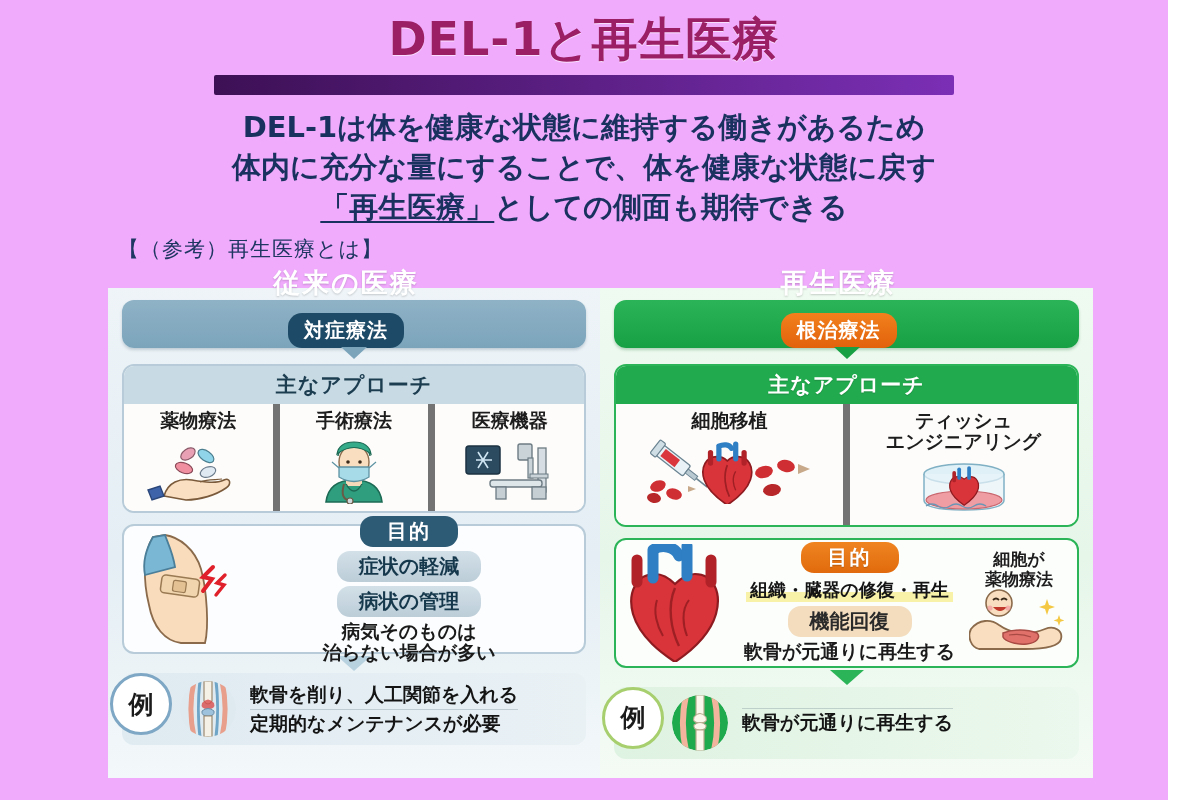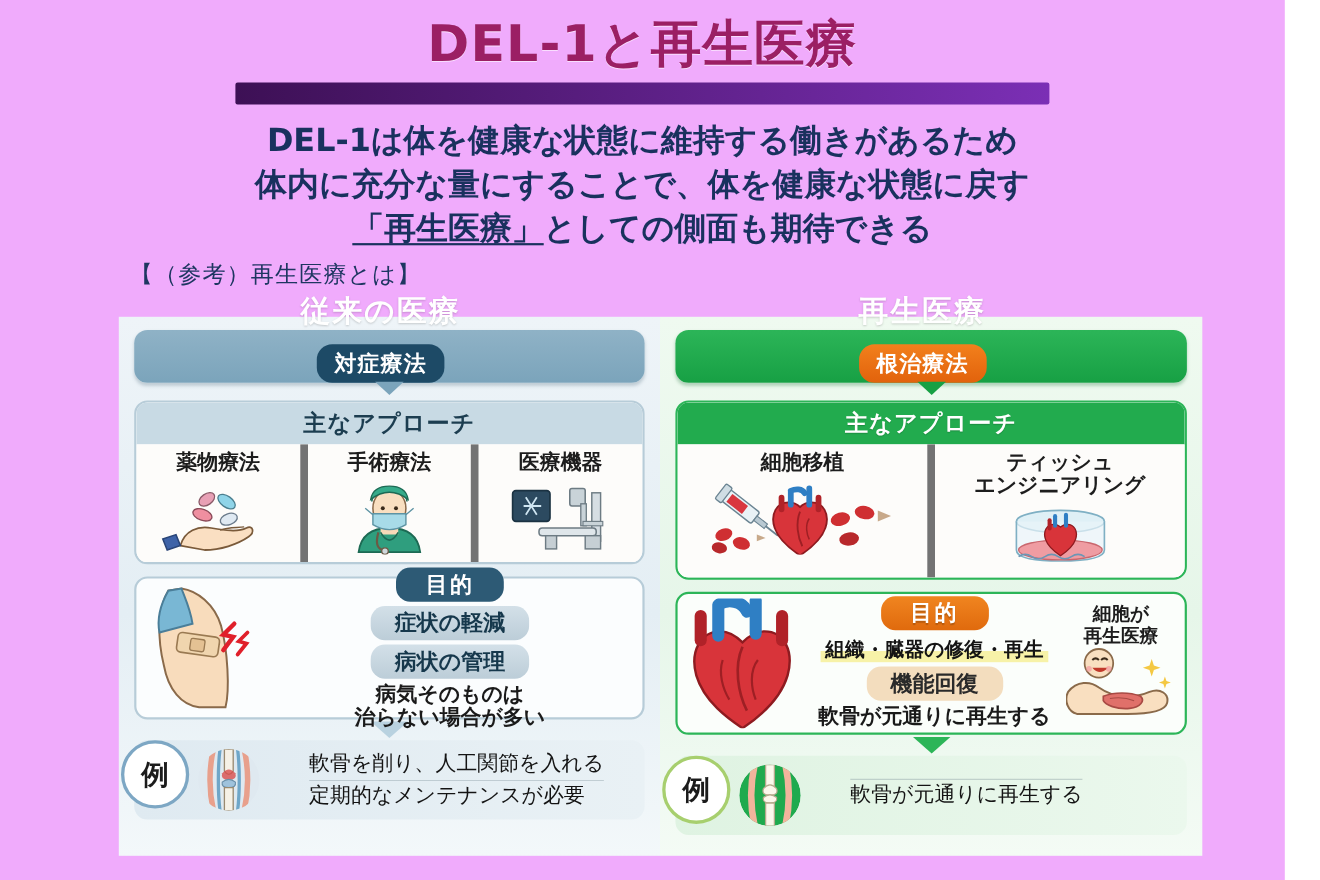--- a/index.html
+++ b/index.html
@@ -159,21 +159,21 @@
   .ex-circle{
     position:absolute;width:56px;height:56px;border-radius:50%;
     background:#fff;display:flex;align-items:center;justify-content:center;
     font-size:25px;font-weight:bold;color:#1b1b1b;
   }
   .ex-circle.l{border:3px solid #7da7c4;left:-12px;}
   .ex-circle.r{border:3px solid #a7cf6e;left:-12px;}
   .ex-thumb{width:56px;height:56px;border-radius:50%;flex:0 0 56px;margin-left:48px;overflow:hidden;}
   .ex-lines{margin-left:14px;}
   .ex-line{
-    font-size:19px;font-weight:normal;color:#141414;line-height:1.45;margin-left:31px;
+    font-size:19px;font-weight:bold;color:#141414;line-height:1.45;
   }
   .ex-line.sep{border-top:1px solid rgba(120,140,150,.35);}
   .panel-rel{position:relative;}
 </style>
 </head>
 <body>
 
 <div class="slide">
 
   <div class="title" style="color: rgb(155, 31, 100);">DEL-1と再生医療</div>
@@ -385,21 +385,21 @@
           </svg>
         </div>
         <div class="pu-mid">
           <div><span class="pill-head r">目的</span></div>
           <div style="margin-top:5px"><span class="hl">組織・臓器の修復・再生</span></div>
           <div><span class="pill-item tan">機能回復</span></div>
           <div class="plain">軟骨が元通りに再生する</div>
         </div>
         <div class="pu-side">
           <div class="pu-side-label">細胞が
-再生医療</div>
+薬物療法</div>
           <div>
             <svg width="100" height="62" viewBox="0 0 100 62">
               <circle cx="30" cy="14" r="13" fill="#f9dfc0" stroke="#8a6a4a" stroke-width="1.6"></circle>
               <path d="M24 11 q3 -3 6 0" stroke="#3a2a1a" stroke-width="1.8" fill="none"></path>
               <path d="M32 11 q3 -3 6 0" stroke="#3a2a1a" stroke-width="1.8" fill="none"></path>
               <path d="M24 18 q7 8 14 0 z" fill="#c1392b"></path>
               <circle cx="21" cy="19" r="2.6" fill="#f29aa0" opacity=".7"></circle>
               <circle cx="39" cy="19" r="2.6" fill="#f29aa0" opacity=".7"></circle>
               <path d="M2 40 C10 30 22 30 30 36 C44 46 62 46 76 40 C86 36 94 42 92 50 C90 58 74 60 56 60 L10 60 C2 58 -2 48 2 40 Z" fill="#f9dfc0" stroke="#8a6a4a" stroke-width="1.8"></path>
               <path d="M34 44 C44 40 58 40 68 44 C72 48 68 54 58 55 C46 56 36 52 34 48 Z" fill="#e0706a" stroke="#a84a44" stroke-width="1.5"></path>

